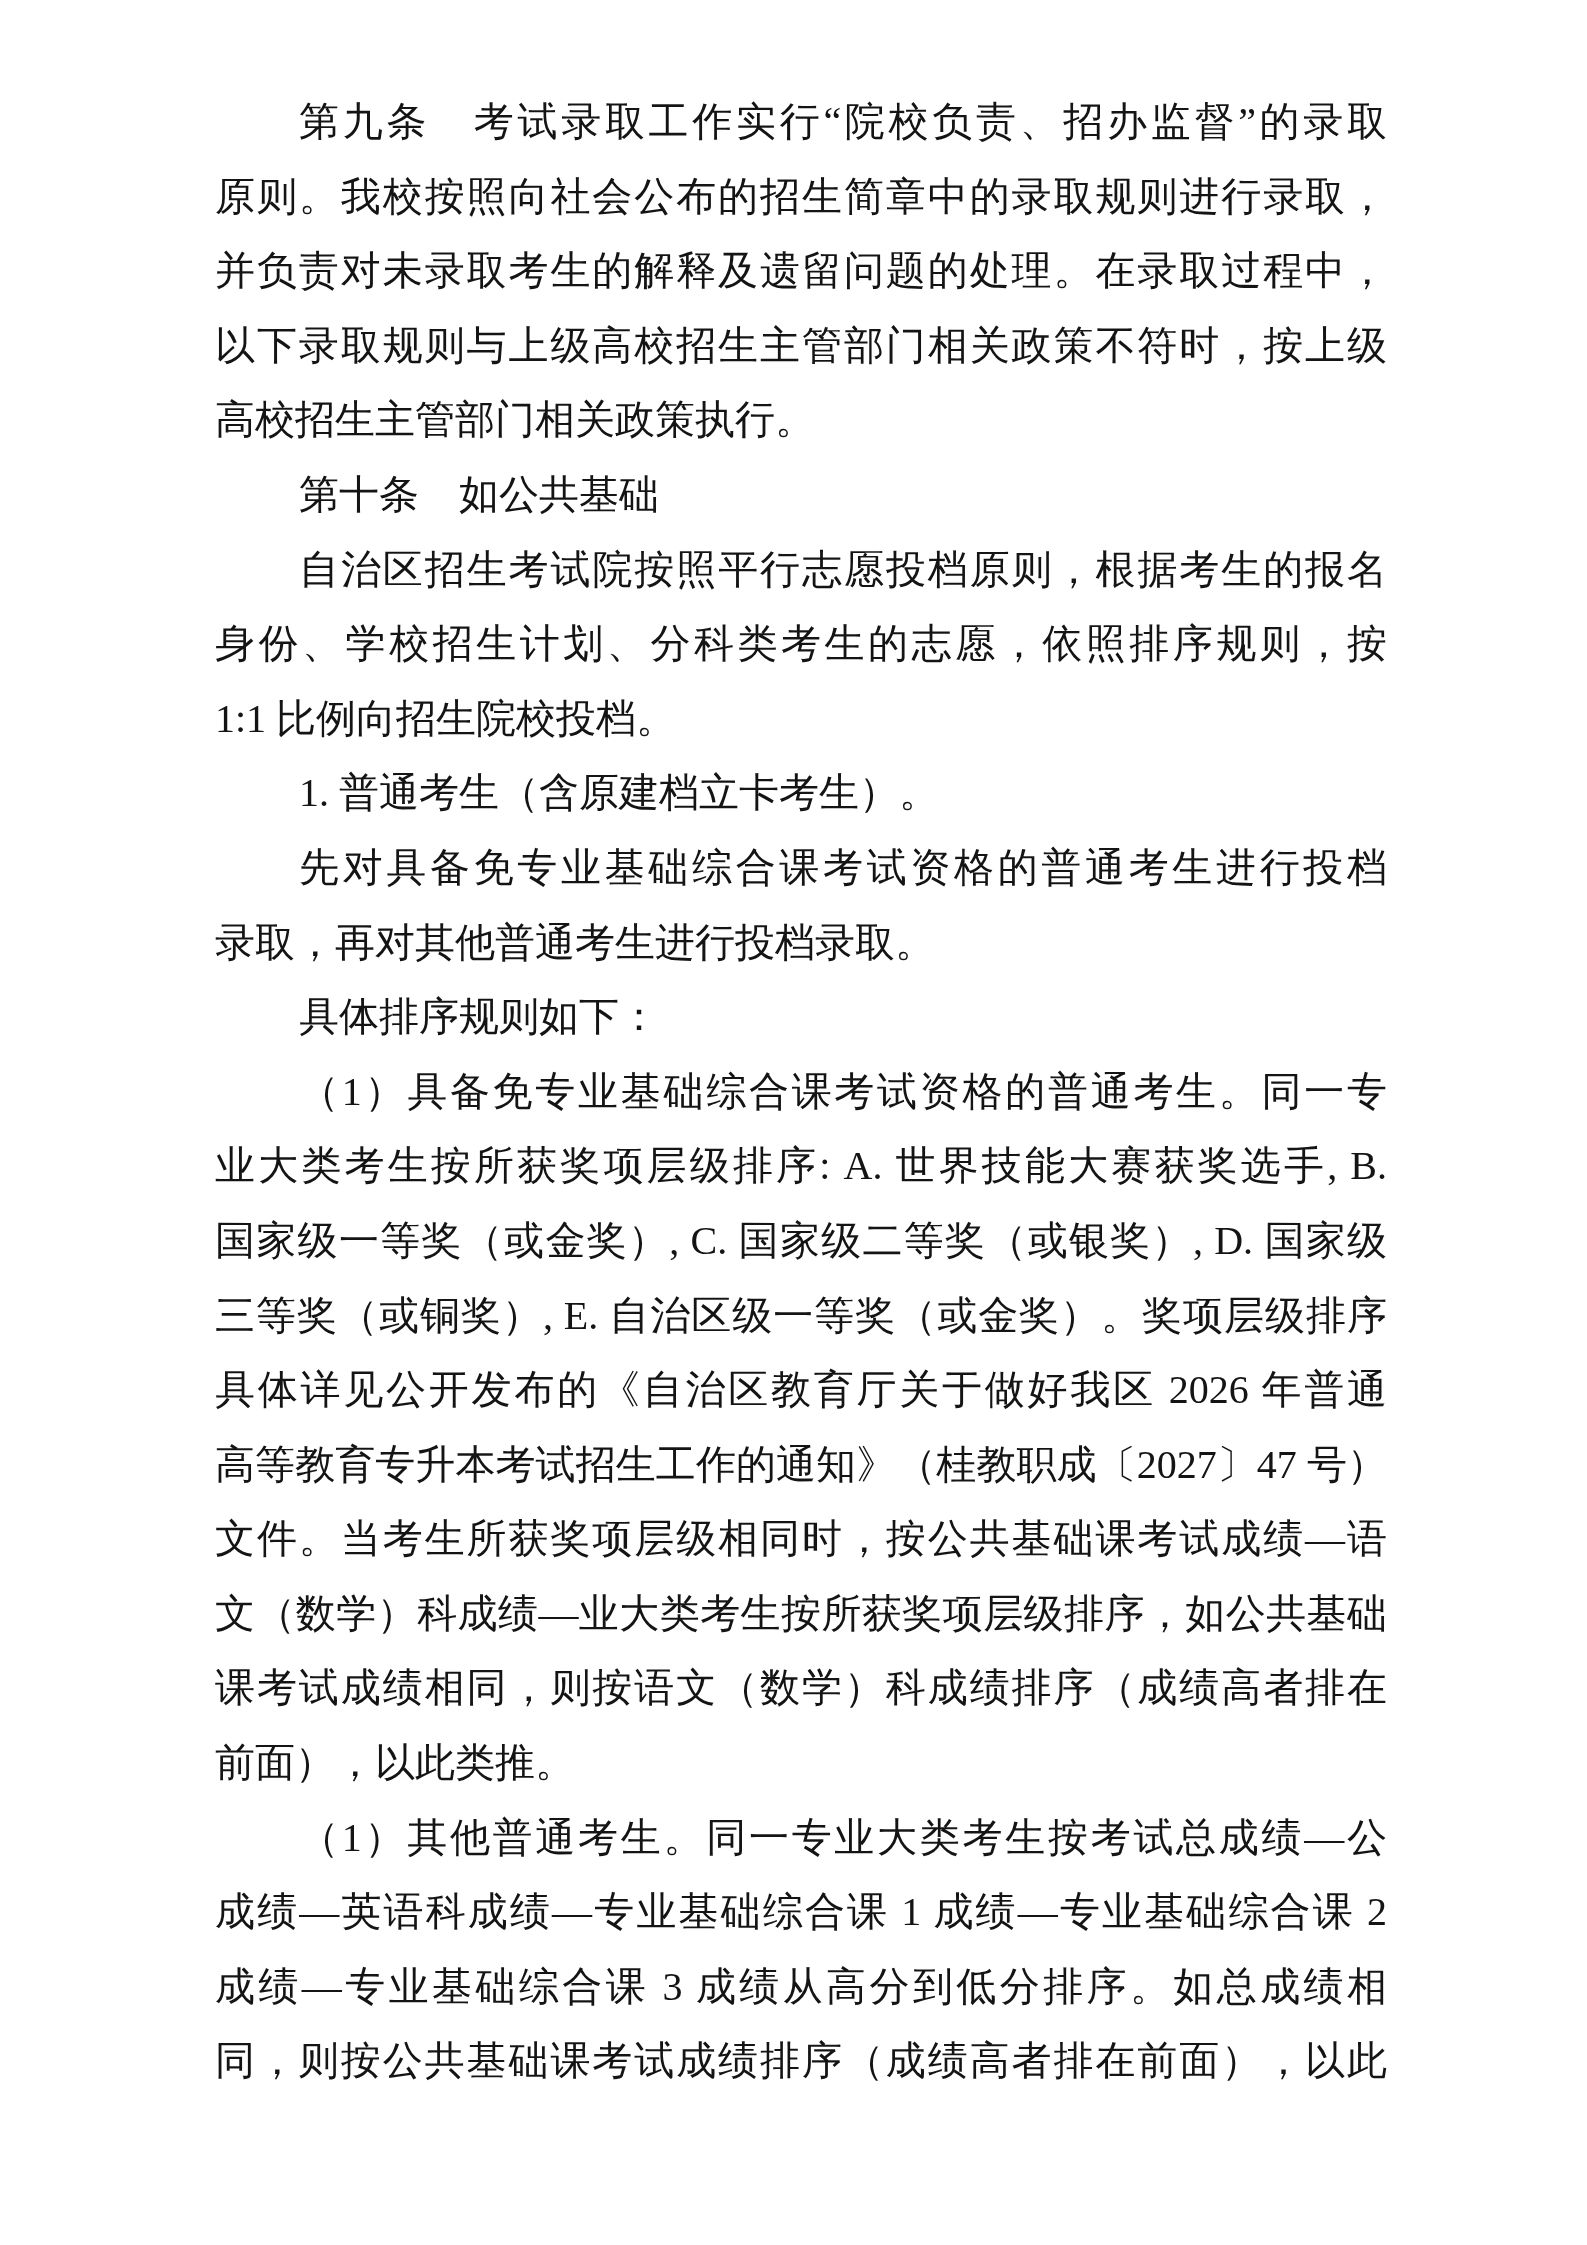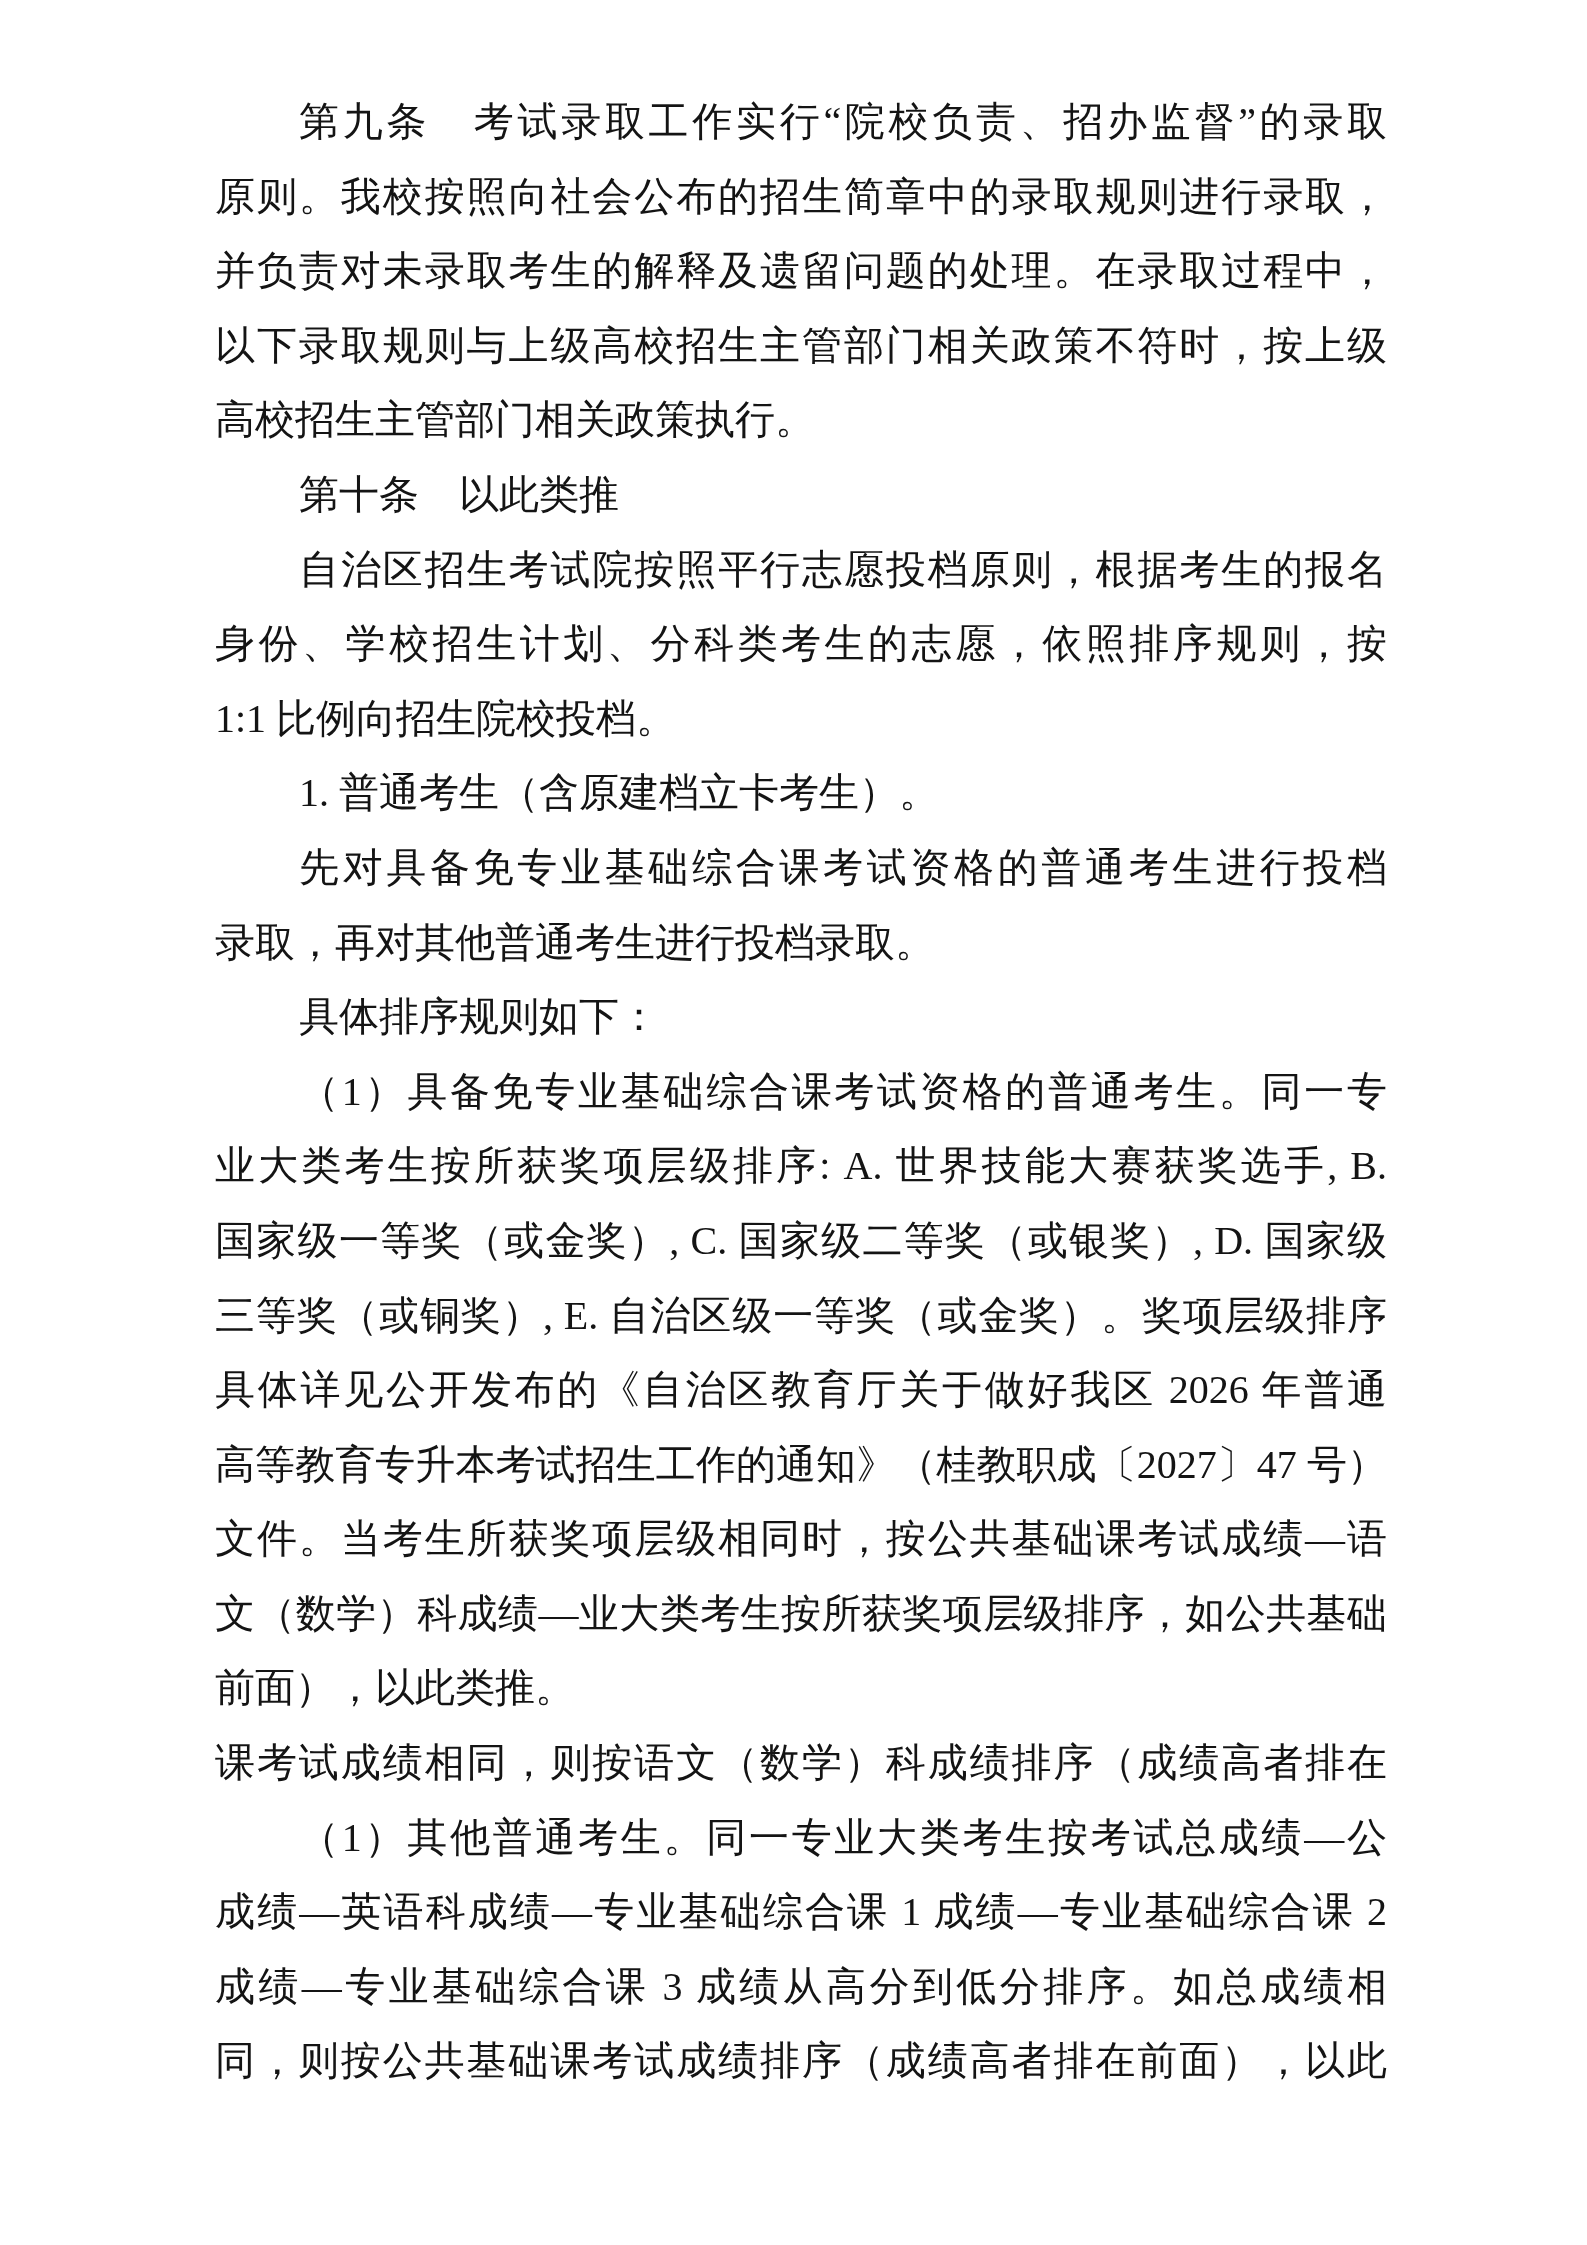--- a/index.html
+++ b/index.html
@@ -53,37 +53,37 @@
 </head>
 <body>
 
 <div class="page">
   <div class="content">
     <div class="line indent">第九条　考试录取工作实行“院校负责、招办监督”的录取</div>
     <div class="line">原则。我校按照向社会公布的招生简章中的录取规则进行录取，</div>
     <div class="line">并负责对未录取考生的解释及遗留问题的处理。在录取过程中，</div>
     <div class="line">以下录取规则与上级高校招生主管部门相关政策不符时，按上级</div>
     <div class="line short">高校招生主管部门相关政策执行。</div>
-    <div class="line indent short">第十条　以此类推</div>
+    <div class="line indent short">第十条　如公共基础</div>
     <div class="line indent">自治区招生考试院按照平行志愿投档原则，根据考生的报名</div>
     <div class="line">身份、学校招生计划、分科类考生的志愿，依照排序规则，按</div>
     <div class="line short">1:1 比例向招生院校投档。</div>
     <div class="line indent short">1. 普通考生（含原建档立卡考生）。</div>
     <div class="line indent">先对具备免专业基础综合课考试资格的普通考生进行投档</div>
     <div class="line short">录取，再对其他普通考生进行投档录取。</div>
     <div class="line indent short">具体排序规则如下：</div>
     <div class="line indent">（1）具备免专业基础综合课考试资格的普通考生。同一专</div>
     <div class="line">业大类考生按所获奖项层级排序: A. 世界技能大赛获奖选手, B.</div>
     <div class="line">国家级一等奖（或金奖）, C. 国家级二等奖（或银奖）, D. 国家级</div>
     <div class="line">三等奖（或铜奖）, E. 自治区级一等奖（或金奖）。奖项层级排序</div>
     <div class="line">具体详见公开发布的《自治区教育厅关于做好我区 2026 年普通</div>
     <div class="line">高等教育专升本考试招生工作的通知》（桂教职成〔2027〕47 号）</div>
     <div class="line">文件。当考生所获奖项层级相同时，按公共基础课考试成绩—语</div>
     <div class="line">文（数学）科成绩—业大类考生按所获奖项层级排序，如公共基础</div>
+    <div class="line">课考试成绩相同，则按语文（数学）科成绩排序（成绩高者排在</div>
     <div class="line short">前面），以此类推。</div>
-    <div class="line">课考试成绩相同，则按语文（数学）科成绩排序（成绩高者排在</div>
     <div class="line indent">（1）其他普通考生。同一专业大类考生按考试总成绩—公</div>
     <div class="line">成绩—英语科成绩—专业基础综合课 1 成绩—专业基础综合课 2</div>
     <div class="line">成绩—专业基础综合课 3 成绩从高分到低分排序。如总成绩相</div>
     <div class="line">同，则按公共基础课考试成绩排序（成绩高者排在前面），以此</div>
   </div>
   <div class="watermark">南宁师范大学师园学院</div>
 </div>
 
 </body></html>

